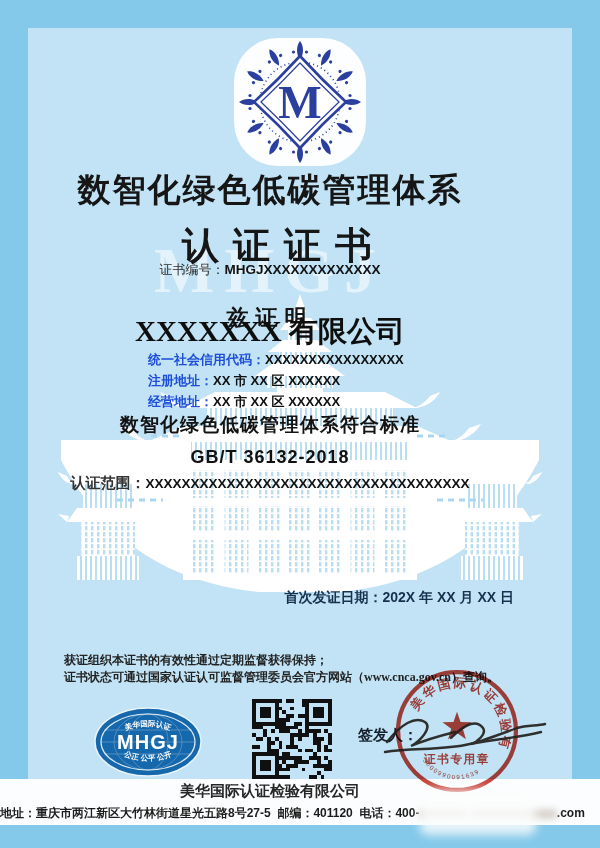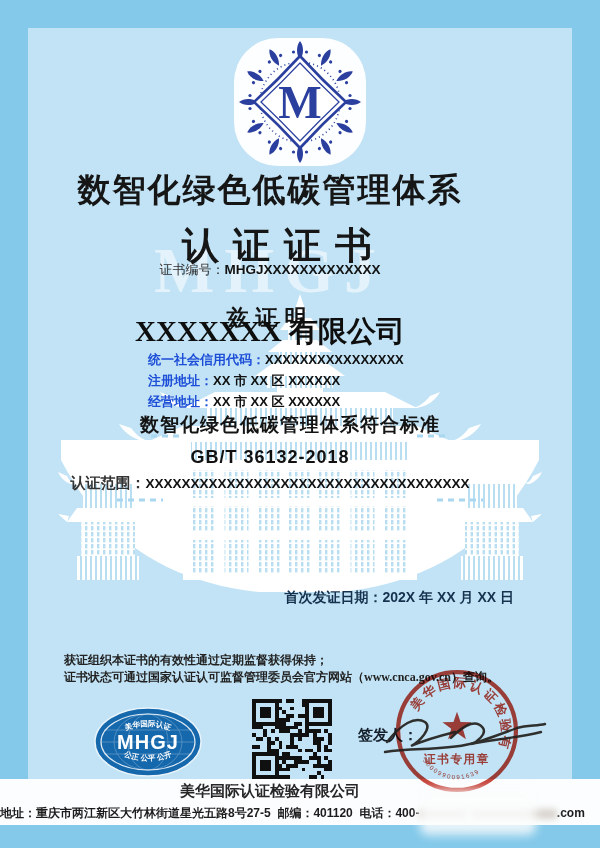--- a/index.html
+++ b/index.html
@@ -17,21 +17,21 @@
   .title1{top:168px;font-size:33px;font-weight:900;color:#161616;letter-spacing:2px;z-index:3;}
   .title2{top:221px;font-size:37px;font-weight:900;color:#161616;letter-spacing:14px;padding-left:14px;z-index:3;}
   .certno{top:261px;font-size:13px;color:#2e2e2e;z-index:3;}
   .certno b{font-family:"Liberation Sans",sans-serif;font-size:13.5px;color:#111;}
   .certify{top:282px;font-size:22px;font-weight:900;letter-spacing:7px;color:#141414;z-index:3;margin-top:21px;}
   .company{top:312px;font-size:29px;font-weight:700;color:#0e0e0e;z-index:3;}
   .fields{left:148px;top:350px;width:330px;z-index:3;}
   .fline{font-size:13px;line-height:20px;white-space:nowrap;}
   .fline .lb{font-weight:700;color:#1d4ed8;font-family:Liberation Mono, monospace;}
   .fline .vl{font-weight:700;color:#101010;}
-  .std{top:412px;font-size:19px;font-weight:900;color:#131313;letter-spacing:1px;z-index:3;padding-left:20px;}
+  .std{top:412px;font-size:19px;font-weight:900;color:#131313;letter-spacing:1px;z-index:3;}
   .gbt{top:447px;font-size:18px;font-weight:800;color:#111;letter-spacing:1px;z-index:3;}
   .scope{top:474px;font-size:13.5px;font-weight:700;color:#101010;z-index:3;white-space:nowrap;}
   .scope .lb{font-family:"Liberation Serif",serif;font-size:15px;color:#333;}
   .dates{top:586px;right:86px;text-align:left;z-index:3;}
   .dline{font-size:14px;font-weight:700;color:#16314d;line-height:23px;white-space:nowrap;}
   .notes{left:64px;top:652px;z-index:3;}
   .nline{font-size:12px;font-weight:700;color:#222;line-height:17px;white-space:nowrap;}
   .logo{left:92px;top:700px;width:112px;height:84px;z-index:3;}
   .qr{left:252px;top:699px;width:80px;height:80px;z-index:3;}
   .issuer{left:358px;top:726px;font-size:15px;font-weight:800;color:#15202c;z-index:4;}

